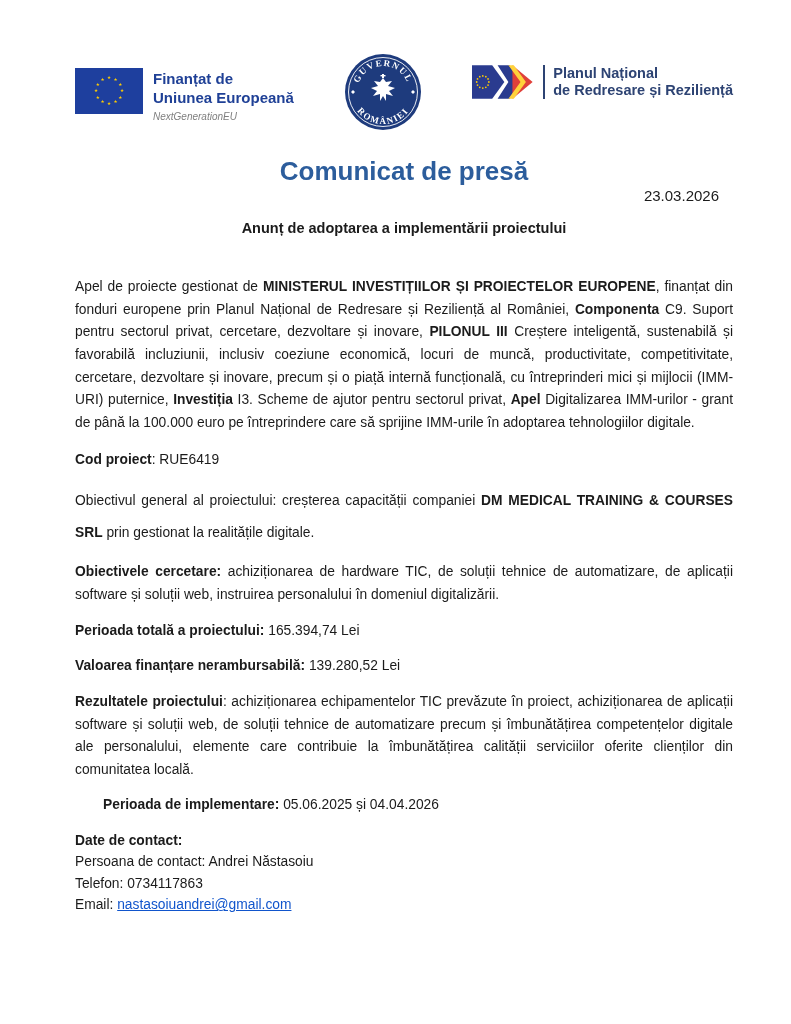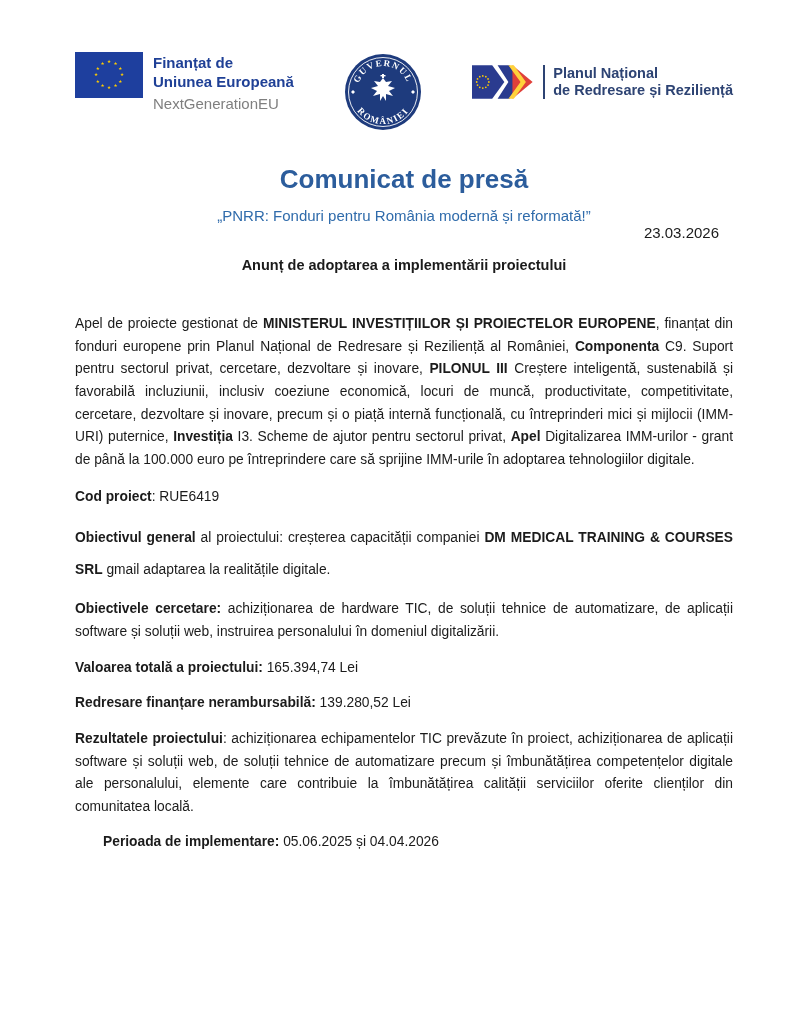--- a/index.html
+++ b/index.html
@@ -6,41 +6,41 @@
   body{
     width:791px;height:1024px;
     font-family:"Liberation Sans","DejaVu Sans",sans-serif;
     color:var(--text,#1b1b1b);
     overflow:hidden;
   }
   .page{padding:52px 58px 0 75px;}
 
   
   .logos{display:flex;justify-content:space-between;align-items:flex-start;height:92px;}
-  .eu-logo{display:flex;gap:10px;align-items:flex-start;}
+  .eu-logo{display:flex;gap:10px;align-items:flex-start;margin-top:16px;}
   .eu-text{padding-top:2px;line-height:1.25;}
   .eu-text .b{font-weight:bold;font-size:15px;color:var(--eu-text-blue,#1f4096);}
-  .eu-text .g{font-size:15px;color:var(--muted-gray,#7f7f7f);margin-top:3px;}
+  .eu-text .g{font-size:10px;color:var(--muted-gray,#7f7f7f);margin-top:3px;font-style:italic;}
   .flag-bg{fill:var(--eu-blue,#1e3f9e);}
   .star{fill:var(--star-yellow,#ffcc00);font-size:4.6px;}
   .gov-seal{margin-top:0;}
   .seal-disc{fill:var(--seal-navy,#1e3b7d);}
   .seal-ring{fill:none;stroke:#ffffff;stroke-width:0.9;}
   .seal-text{fill:#ffffff;font-weight:bold;font-size:9px;letter-spacing:1.5px;font-family:"Liberation Serif","DejaVu Serif",serif;}
   .seal-emblem{fill:#ffffff;}
   .pnrr-logo{display:flex;align-items:center;gap:9px;margin-top:8px;justify-content:flex-end;}
   .pnrr-navy{fill:var(--pnrr-navy,#2a3b8f);}
   .pnrr-yellow{fill:var(--pnrr-yellow,#ffd23b);}
   .pnrr-red{fill:var(--pnrr-red,#e0403a);}
   .pnrr-star{fill:var(--star-yellow,#ffcc00);}
   .pnrr-text{border-left:2px solid var(--pnrr-text,#2d4373);padding-left:8px;
     font-weight:bold;font-size:14.5px;line-height:1.18;color:var(--pnrr-text,#2d4373);}
 
   
-  .doc-title{margin-top:20px;text-align:center;font-size:26px;font-weight:bold;color:var(--title-blue,#2c5d9c);}
+  .doc-title{margin-top:12px;text-align:center;font-size:26px;font-weight:bold;color:var(--title-blue,#2c5d9c);}
   .doc-subtitle{margin-top:12px;text-align:center;font-size:15px;color:var(--subtitle-blue,#2f6bab);}
   .doc-date{margin-top:0;text-align:right;padding-right:14px;font-size:15px;color:var(--text,#1b1b1b);}
   .doc-announce{margin-top:16px;text-align:center;font-size:14.5px;font-weight:bold;color:var(--text,#1b1b1b);}
 
   
   .body-sec{margin-top:40px;font-size:13.8px;line-height:1.64;}
   .body-sec p{margin:0 0 13px 0;text-align:justify;}
   .p-beneficiary{margin-bottom:38px !important;}
   .p-call{margin-bottom:15px !important;}
   .p-double{line-height:2.3;}
@@ -125,29 +125,34 @@
         <polygon class="pnrr-yellow" points="54,1 62,1 80,26 62,51 54,51 72,26"></polygon>
       </svg>
       <div class="pnrr-text">
         <div>Planul Național</div>
         <div>de Redresare și Reziliență</div>
       </div>
     </div>
   </header>
 
   <h1 class="doc-title" style="margin-bottom:0;">Comunicat de presă</h1>
-  <div class="doc-subtitle">„PNRR: Fonduri pentru România modernă și reformată!”</div>
   <div class="doc-date">23.03.2026</div>
   <div class="doc-announce">Anunț de adoptarea a implementării proiectului</div>
 
   <section class="body-sec">
     <p class="p-call"><span>Apel de proiecte gestionat de </span><span style="font-weight: bold;">MINISTERUL INVESTIȚIILOR ȘI PROIECTELOR EUROPENE</span><span>, finanțat din fonduri europene prin Planul Național de Redresare și Reziliență al României, </span><span style="font-weight: bold;">Componenta</span><span> C9. Suport pentru sectorul privat, cercetare, dezvoltare și inovare, </span><span style="font-weight: bold;">PILONUL III</span><span> Creștere inteligentă, sustenabilă și favorabilă incluziunii, inclusiv coeziune economică, locuri de muncă, productivitate, competitivitate, cercetare, dezvoltare și inovare, precum și o piață internă funcțională, cu întreprinderi mici și mijlocii (IMM-URI) puternice, </span><span style="font-weight: bold;">Investiția</span><span> I3. Scheme de ajutor pentru sectorul privat, </span><span style="font-weight: bold;">Apel</span><span> Digitalizarea IMM-urilor - grant de până la 100.000 euro pe întreprindere care să sprijine IMM-urile în adoptarea tehnologiilor digitale.</span></p>
     <p><span style="font-weight: bold;">Cod proiect</span><span>: RUE6419</span></p>
-    <p class="p-double"><span style="font-weight: bold;">Obiectivul general</span><span> al proiectului:  creșterea capacității companiei </span><span style="font-weight: bold;">DM MEDICAL TRAINING &amp; COURSES SRL</span><span> gmail adaptarea la realitățile digitale.</span></p>
+    <p class="p-double"><span style="font-weight: normal;">Obiectivul general</span><span> al proiectului:  creșterea capacității companiei </span><span style="font-weight: bold;">DM MEDICAL TRAINING &amp; COURSES SRL</span><span> prin gestionat la realitățile digitale.</span></p>
     <p><span style="font-weight: bold;">Obiectivele cercetare:</span><span> achiziționarea de hardware TIC, de soluții tehnice de automatizare, de aplicații software și soluții web, instruirea personalului în domeniul digitalizării.</span></p>
-    <p><span style="font-weight: bold;">Valoarea totală a proiectului:</span><span> 165.394,74 Lei</span></p>
-    <p><span style="font-weight: bold;">Redresare finanțare nerambursabilă:</span><span> 139.280,52 Lei</span></p>
+    <p><span style="font-weight: bold;">Perioada totală a proiectului:</span><span> 165.394,74 Lei</span></p>
+    <p><span style="font-weight: bold;">Valoarea finanțare nerambursabilă:</span><span> 139.280,52 Lei</span></p>
     <p><span style="font-weight: bold;">Rezultatele proiectului</span><span>: achiziționarea echipamentelor TIC prevăzute în proiect, achiziționarea de aplicații software și soluții web, de soluții tehnice de automatizare precum și îmbunătățirea competențelor digitale ale personalului, elemente care contribuie la îmbunătățirea calității serviciilor oferite clienților din comunitatea locală.</span></p>
     <p><span style="font-weight: bold; padding-left: 28px;">Perioada de implementare:</span><span> 05.06.2025 și 04.04.2026</span></p>
 
+    <div class="contact">
+      <p><b>Date de contact:</b></p>
+      <p>Persoana de contact: Andrei Năstasoiu</p>
+      <p>Telefon: 0734117863</p>
+      <p><span>Email: </span><a class="email-link">nastasoiuandrei@gmail.com</a></p>
+    </div>
   </section>
 
 </div>
 
 </body></html>

